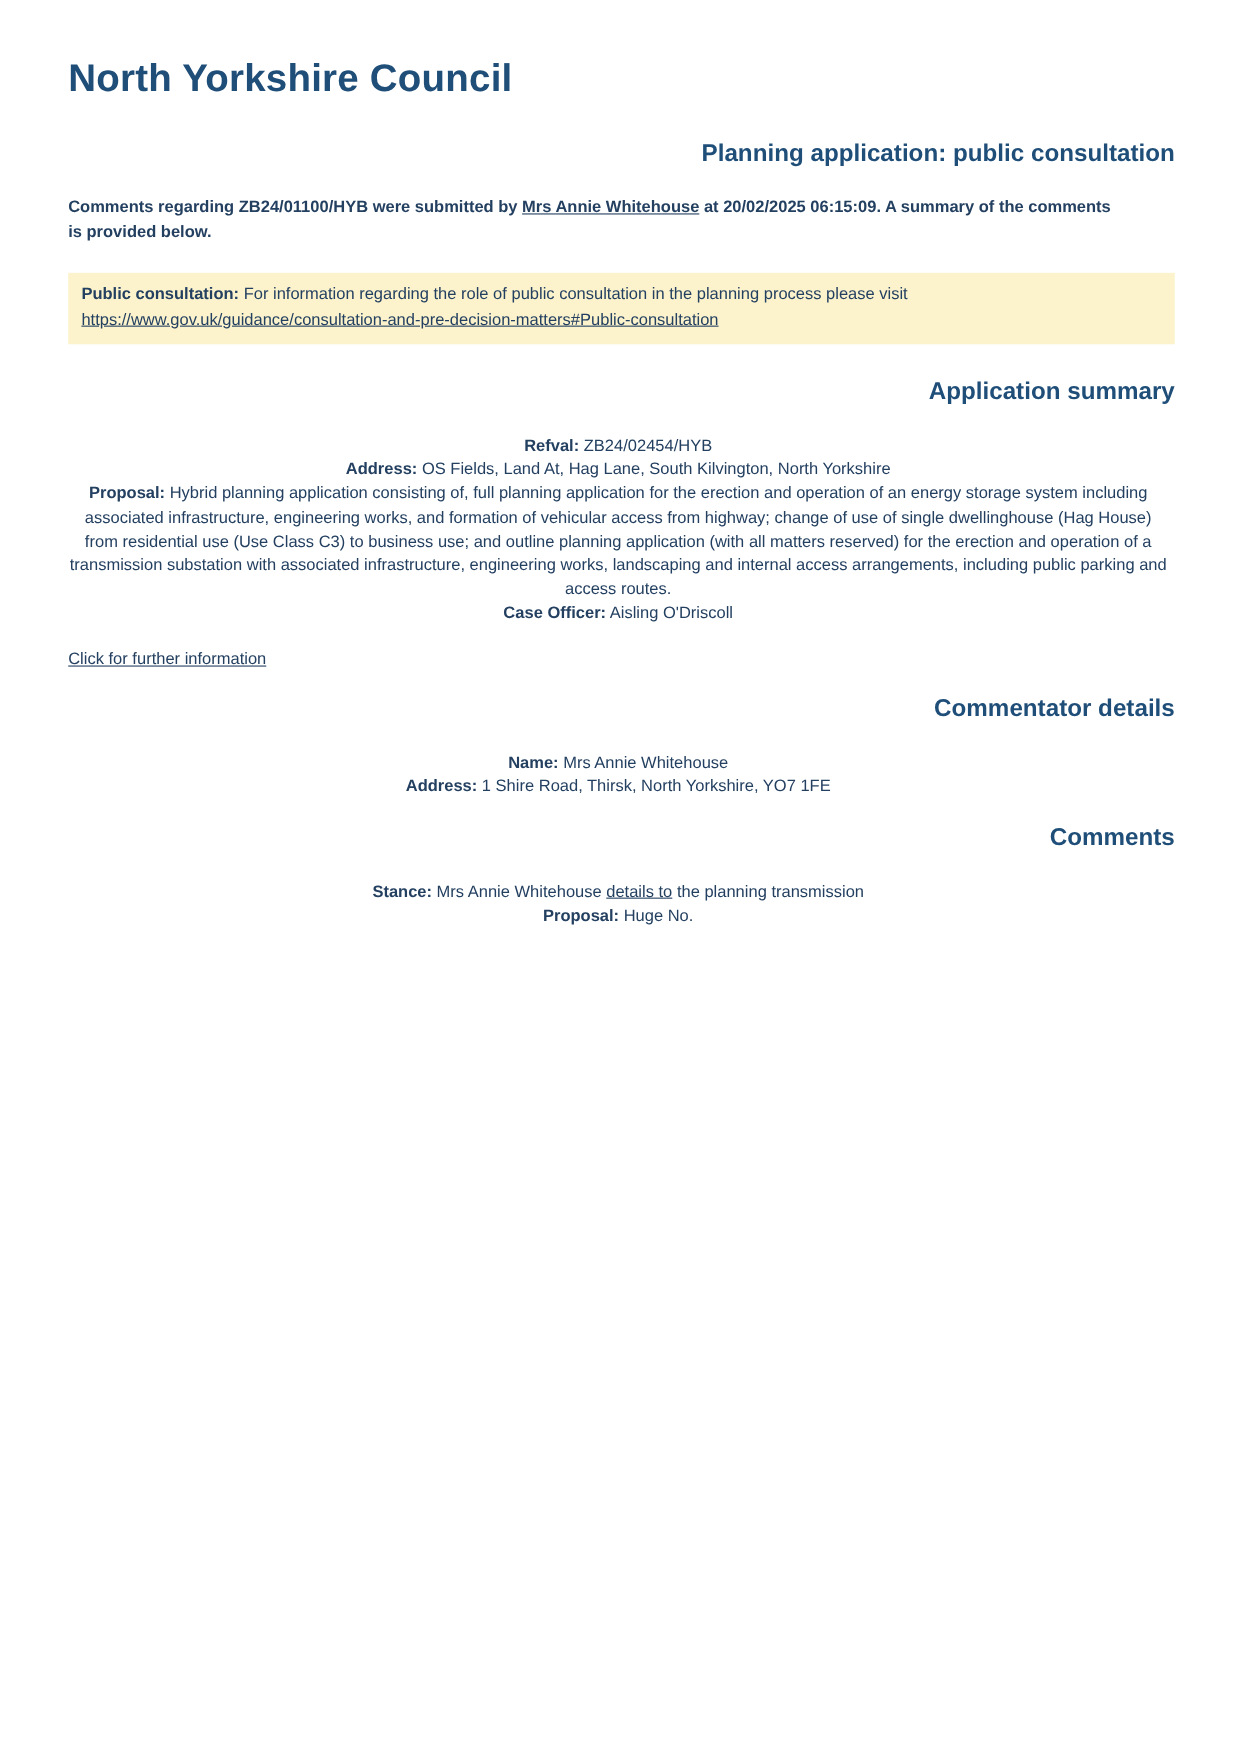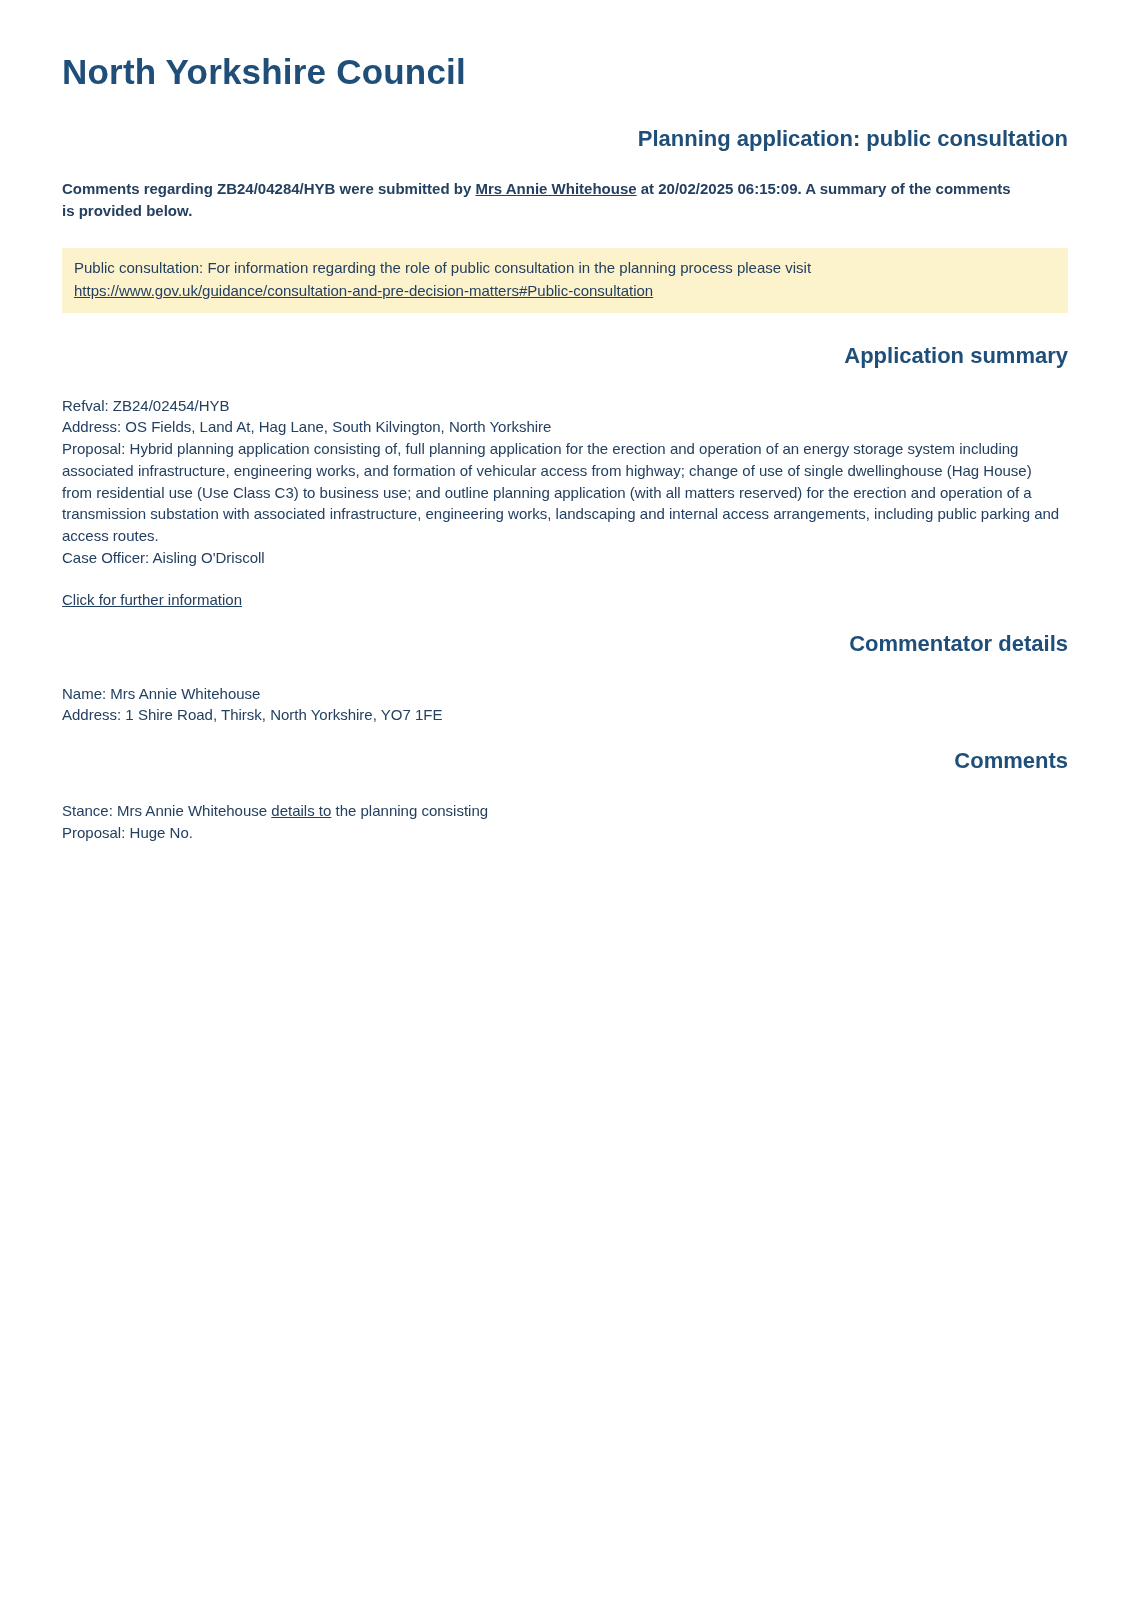--- a/index.html
+++ b/index.html
@@ -54,37 +54,38 @@
   }
   .notice .url {
     display: block;
     margin-top: 1px;
     width: max-content;
     text-align: right;
   }
   .details {
     margin-bottom: 22px;
     max-width: 1000px;
+    text-align: center;
   }
-  .label { font-weight: normal; color: #244061; }
+  .label { font-weight: bold; color: #244061; }
   .standalone-link {
     display: inline-block;
     font-size: 15px;
   }
 </style>
 </head>
 <body>
 
 <div class="page">
 
   <h1>North Yorkshire Council</h1>
 
   <h2>Planning application: public consultation</h2>
 
-  <p class="intro"><span>Comments regarding ZB24/04284/HYB were submitted by </span><a class="bold">Mrs Annie Whitehouse</a><span> at 20/02/2025 06:15:09. A summary of the comments is provided below.</span></p>
+  <p class="intro"><span>Comments regarding ZB24/01100/HYB were submitted by </span><a class="bold">Mrs Annie Whitehouse</a><span> at 20/02/2025 06:15:09. A summary of the comments is provided below.</span></p>
 
   <div class="notice">
     <span class="label">Public consultation:</span><span> For information regarding the role of public consultation in the planning process please visit</span>
     <a class="url">https://www.gov.uk/guidance/consultation-and-pre-decision-matters#Public-consultation</a>
   </div>
 
   <h2 class="section-heading">Application summary</h2>
 
   <div class="details">
     <div class="line"><span class="label">Refval:</span><span> ZB24/02454/HYB</span></div>
@@ -98,17 +99,17 @@
   <h2 class="section-heading">Commentator details</h2>
 
   <div class="details">
     <div class="line"><span class="label">Name:</span><span> Mrs Annie Whitehouse</span></div>
     <div class="line"><span class="label">Address:</span><span> 1 Shire Road, Thirsk, North Yorkshire, YO7 1FE</span></div>
   </div>
 
   <h2 class="section-heading">Comments</h2>
 
   <div class="details">
-    <div class="line"><span class="label">Stance:</span><span> Mrs Annie Whitehouse </span><a>details to</a><span> the planning consisting</span></div>
+    <div class="line"><span class="label">Stance:</span><span> Mrs Annie Whitehouse </span><a>details to</a><span> the planning transmission</span></div>
     <div class="line"><span class="label">Proposal:</span><span> Huge No.</span></div>
   </div>
 
 </div>
 
 </body></html>

